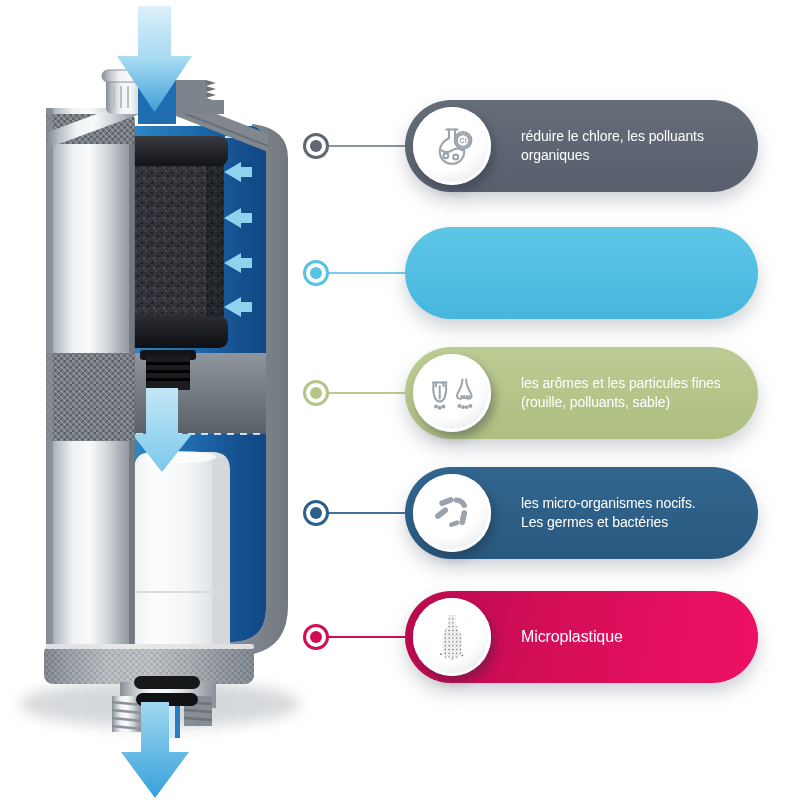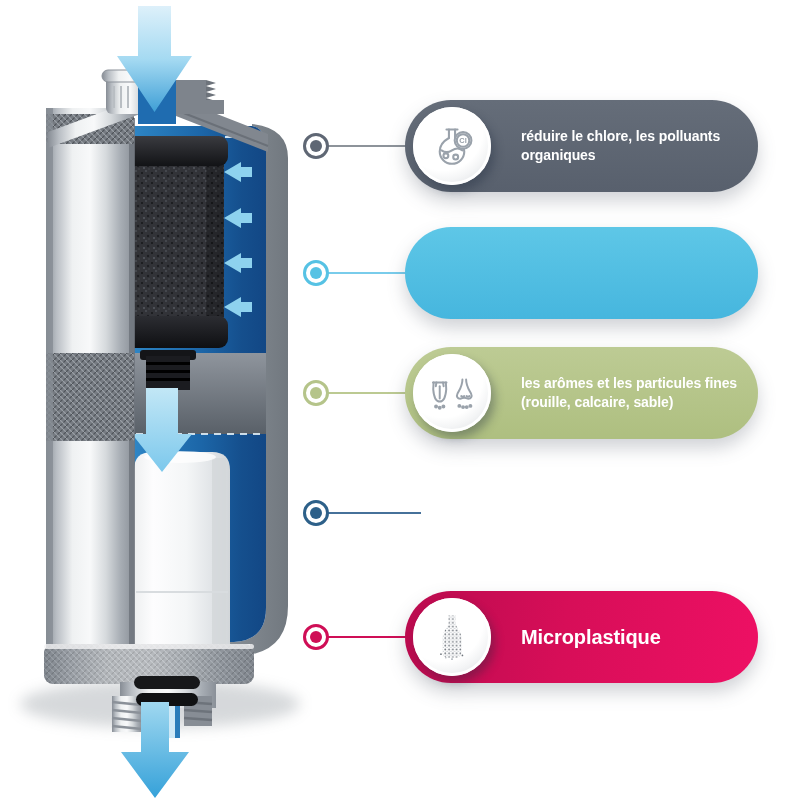--- a/index.html
+++ b/index.html
@@ -16,23 +16,23 @@
   .dot{width:12px;height:12px;border-radius:50%}
 
   .pill{position:absolute;left:405px;top:0;width:353px;height:92px;border-radius:46px;
         display:flex;align-items:center;z-index:1;
         filter:drop-shadow(0 9px 9px rgba(40,50,70,.22))}
   .icon-circle{position:absolute;left:8px;top:7px;width:78px;height:78px;border-radius:50%;
         background:radial-gradient(circle at 38% 30%, #ffffff 55%, #f4f5f6 68%, #e3e5e8 84%, #c9cdd1 100%);
         box-shadow:inset 0 0 0 3px rgba(255,255,255,.95), 4px 6px 10px rgba(30,40,60,.35);
         display:flex;align-items:center;justify-content:center}
   .icon-circle svg{width:54px;height:54px}
-  .pill-text{margin-left:116px;padding-right:16px;color:#fff;font-weight:bold;
+  .pill-text{margin-left:116px;padding-right:16px;color:#fff;font-weight:normal;
         font-size:14px;line-height:1.34;letter-spacing:-0.1px;white-space:pre-line}
-  .r5 .pill-text{font-size:20px}
+  .r5 .pill-text{font-size:16px}
 
   .r1 .pill{background:linear-gradient(180deg,#656d79,#58606d)}
   .r1 .bullet{border-color:#5f6774}.r1 .dot{background:#5f6774}.r1 .connector{background:#8d939a}
   .r2 .pill{background:linear-gradient(180deg,#5ec7e7,#46b6de)}
   .r2 .bullet{border-color:#56c2e4}.r2 .dot{background:#56c2e4}.r2 .connector{background:#79cceb}
   .r3 .pill{background:linear-gradient(180deg,#bdcb94,#aebf80)}
   .r3 .bullet{border-color:#b5c48a}.r3 .dot{background:#b5c48a}.r3 .connector{background:#bcca92}
   .r4 .pill{background:linear-gradient(180deg,#32668f,#29597f)}
   .r4 .bullet{border-color:#2d6089}.r4 .dot{background:#2d6089}.r4 .connector{background:#46719a}
   .r5 .pill{background:linear-gradient(100deg,#b90b4e 0%,#d70e58 45%,#ee1064 100%)}
@@ -253,29 +253,42 @@
             <circle cx="15" cy="33" r="0.8" fill="#9aa2ab"></circle>
           <path d="M30.5,11 c0,5.5 -2.6,8.7 -4.1,11.7 c-1,2 0.1,3.9 2.2,3.9 c1.5,0 1.9,-0.8 3.4,-0.8 c1.5,0 1.9,0.8 3.4,0.8 c2.1,0 3.2,-1.9 2.2,-3.9 c-1.5,-3 -4.1,-6.2 -4.1,-11.7"></path>
           <path d="M29.5,24.5 c0.8,0.7 1.7,0.7 2.5,0 M33.8,24.5 c0.8,0.7 1.7,0.7 2.5,0"></path>
           <circle cx="28" cy="32.5" r="0.8" fill="#9aa2ab"></circle>
             <circle cx="31" cy="33.5" r="0.8" fill="#9aa2ab"></circle>
             <circle cx="34" cy="33.5" r="0.8" fill="#9aa2ab"></circle>
             <circle cx="37" cy="32.5" r="0.8" fill="#9aa2ab"></circle>
         </svg>
       </div>
       <div class="pill-text">les arômes et les particules fines
-(rouille, calcaire, sable)</div>
+(rouille, polluants, sable)</div>
     </div>
   </div>
 
   <div class="row r4">
     <span class="connector"></span>
     <span class="bullet">
         <span class="dot"></span>
       </span>
+    <div class="pill">
+      <div class="icon-circle">
+        <svg viewBox="0 0 44 44" fill="none" stroke="#9aa2ab" stroke-linecap="round">
+          <path d="M14,14 l7,-2.7" stroke-width="4.6"></path>
+          <path d="M25.5,11.5 q4.5,0.2 6.5,4.3" stroke-width="4.4"></path>
+          <path d="M32,22 l-1.6,7.5" stroke-width="4.6"></path>
+          <path d="M10.5,24.5 l6,-4.8" stroke-width="4.6"></path>
+          <path d="M21.5,31.5 l4.6,-1.6" stroke-width="3.8"></path>
+        </svg>
+      </div>
+      <div class="pill-text">les micro-organismes nocifs.
+Les germes et bactéries</div>
+    </div>
   </div>
 
   <div class="row r5">
     <span class="connector"></span>
     <span class="bullet">
         <span class="dot"></span>
       </span>
     <div class="pill">
       <div class="icon-circle">
         <svg viewBox="0 0 44 44">

